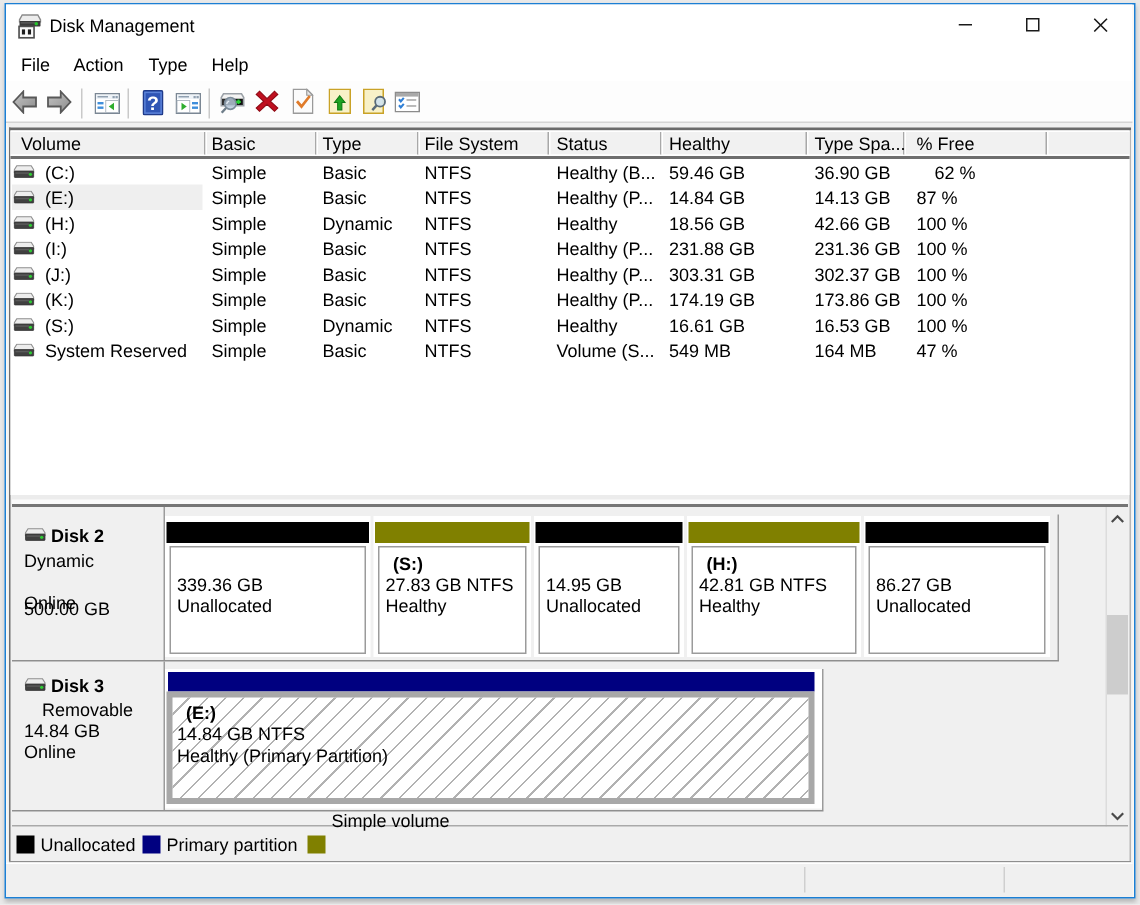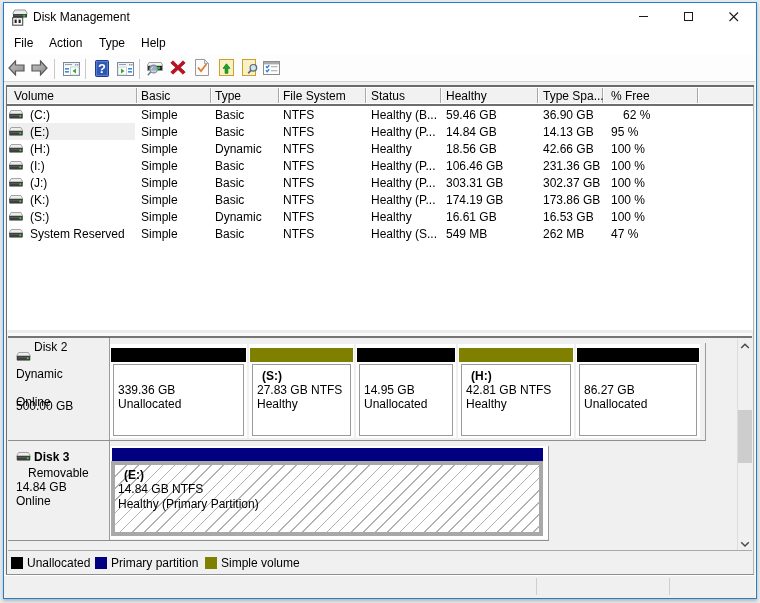--- a/index.html
+++ b/index.html
@@ -178,21 +178,21 @@
 <rect x="1.3" y="4.9" width="9" height="1" fill="#5a5a5a"></rect>
 <circle cx="11.3" cy="6.2" r="1.1" fill="#2ecc33"></circle>
 </svg>
 <span class="cell" style="left:30px;top:125px">(E:)</span>
 <span class="cell" style="left:141px;top:125px">Simple</span>
 <span class="cell" style="left:215px;top:125px">Basic</span>
 <span class="cell" style="left:283px;top:125px">NTFS</span>
 <span class="cell" style="left:371px;top:125px">Healthy (P...</span>
 <span class="cell" style="left:446px;top:125px">14.84 GB</span>
 <span class="cell" style="left:543px;top:125px">14.13 GB</span>
-<span class="cell" style="left:611px;top:125px">95 %</span>
+<span class="cell" style="left:611px;top:125px">87 %</span>
 <svg class="abs" style="left:9px;top:144px" width="14" height="9" viewBox="0 0 14 9">
 <path d="M2.2 0.5 L11.8 0.5 L13.5 3.2 L13.5 5 L0.5 5 L0.5 3.2 Z" fill="#ededed" stroke="#8f8f8f" stroke-width="0.8"></path>
 <rect x="0.5" y="4" width="13" height="4.3" rx="0.5" fill="#404040" stroke="#333" stroke-width="0.5"></rect>
 <rect x="1.3" y="4.9" width="9" height="1" fill="#5a5a5a"></rect>
 <circle cx="11.3" cy="6.2" r="1.1" fill="#2ecc33"></circle>
 </svg>
 <span class="cell" style="left:30px;top:142px">(H:)</span>
 <span class="cell" style="left:141px;top:142px">Simple</span>
 <span class="cell" style="left:215px;top:142px">Dynamic</span>
 <span class="cell" style="left:283px;top:142px">NTFS</span>
@@ -204,21 +204,21 @@
 <path d="M2.2 0.5 L11.8 0.5 L13.5 3.2 L13.5 5 L0.5 5 L0.5 3.2 Z" fill="#ededed" stroke="#8f8f8f" stroke-width="0.8"></path>
 <rect x="0.5" y="4" width="13" height="4.3" rx="0.5" fill="#404040" stroke="#333" stroke-width="0.5"></rect>
 <rect x="1.3" y="4.9" width="9" height="1" fill="#5a5a5a"></rect>
 <circle cx="11.3" cy="6.2" r="1.1" fill="#2ecc33"></circle>
 </svg>
 <span class="cell" style="left:30px;top:159px">(I:)</span>
 <span class="cell" style="left:141px;top:159px">Simple</span>
 <span class="cell" style="left:215px;top:159px">Basic</span>
 <span class="cell" style="left:283px;top:159px">NTFS</span>
 <span class="cell" style="left:371px;top:159px">Healthy (P...</span>
-<span class="cell" style="left:446px;top:159px">106.46 GB</span>
+<span class="cell" style="left:446px;top:159px">231.88 GB</span>
 <span class="cell" style="left:543px;top:159px">231.36 GB</span>
 <span class="cell" style="left:611px;top:159px">100 %</span>
 <svg class="abs" style="left:9px;top:178px" width="14" height="9" viewBox="0 0 14 9">
 <path d="M2.2 0.5 L11.8 0.5 L13.5 3.2 L13.5 5 L0.5 5 L0.5 3.2 Z" fill="#ededed" stroke="#8f8f8f" stroke-width="0.8"></path>
 <rect x="0.5" y="4" width="13" height="4.3" rx="0.5" fill="#404040" stroke="#333" stroke-width="0.5"></rect>
 <rect x="1.3" y="4.9" width="9" height="1" fill="#5a5a5a"></rect>
 <circle cx="11.3" cy="6.2" r="1.1" fill="#2ecc33"></circle>
 </svg>
 <span class="cell" style="left:30px;top:176px">(J:)</span>
 <span class="cell" style="left:141px;top:176px">Simple</span>
@@ -259,40 +259,40 @@
 <svg class="abs" style="left:9px;top:229px" width="14" height="9" viewBox="0 0 14 9">
 <path d="M2.2 0.5 L11.8 0.5 L13.5 3.2 L13.5 5 L0.5 5 L0.5 3.2 Z" fill="#ededed" stroke="#8f8f8f" stroke-width="0.8"></path>
 <rect x="0.5" y="4" width="13" height="4.3" rx="0.5" fill="#404040" stroke="#333" stroke-width="0.5"></rect>
 <rect x="1.3" y="4.9" width="9" height="1" fill="#5a5a5a"></rect>
 <circle cx="11.3" cy="6.2" r="1.1" fill="#2ecc33"></circle>
 </svg>
 <span class="cell" style="left:30px;top:227px">System Reserved</span>
 <span class="cell" style="left:141px;top:227px">Simple</span>
 <span class="cell" style="left:215px;top:227px">Basic</span>
 <span class="cell" style="left:283px;top:227px">NTFS</span>
-<span class="cell" style="left:371px;top:227px">Healthy (S...</span>
+<span class="cell" style="left:371px;top:227px">Volume (S...</span>
 <span class="cell" style="left:446px;top:227px">549 MB</span>
-<span class="cell" style="left:543px;top:227px">262 MB</span>
+<span class="cell" style="left:543px;top:227px">164 MB</span>
 <span class="cell" style="left:611px;top:227px">47 %</span>
 <div class="abs" style="left:8px;top:330px;width:744px;height:3px;background:#ececec"></div>
 <div class="abs" style="left:8px;top:333px;width:744px;height:3px;background:#fafafa"></div>
 <div class="abs" style="left:8px;top:336px;width:744px;height:2px;background:#757575"></div>
 <div class="abs" style="left:109px;top:338px;width:1px;height:102px;background:#9b9b9b"></div>
 <div class="abs" style="left:705px;top:343px;width:1px;height:97px;background:#9b9b9b"></div>
 <div class="abs" style="left:8px;top:440px;width:698px;height:1px;background:#8f8f8f"></div>
 <div class="abs" style="left:109px;top:441px;width:1px;height:99px;background:#9b9b9b"></div>
 <div class="abs" style="left:548px;top:446px;width:1px;height:94px;background:#9b9b9b"></div>
 <div class="abs" style="left:8px;top:540px;width:541px;height:1px;background:#8f8f8f"></div>
 <svg class="abs" style="left:16px;top:352px" width="15" height="9" viewBox="0 0 14 9">
 <path d="M2.2 0.5 L11.8 0.5 L13.5 3.2 L13.5 5 L0.5 5 L0.5 3.2 Z" fill="#ededed" stroke="#8f8f8f" stroke-width="0.8"></path>
 <rect x="0.5" y="4" width="13" height="4.3" rx="0.5" fill="#404040" stroke="#333" stroke-width="0.5"></rect>
 <rect x="1.3" y="4.9" width="9" height="1" fill="#5a5a5a"></rect>
 <circle cx="11.3" cy="6.2" r="1.1" fill="#2ecc33"></circle>
 </svg>
-<span class="abs" style="left:34px;top:340px;font-weight:normal">Disk 2</span>
+<span class="abs" style="left:34px;top:350px;font-weight:bold">Disk 2</span>
 <span class="abs" style="left:16px;top:367px">Dynamic</span>
 <span class="abs" style="left:16px;top:399px">500.00 GB</span>
 <span class="abs" style="left:16px;top:395px">Online</span>
 <svg class="abs" style="left:16px;top:452px" width="15" height="9" viewBox="0 0 14 9">
 <path d="M2.2 0.5 L11.8 0.5 L13.5 3.2 L13.5 5 L0.5 5 L0.5 3.2 Z" fill="#ededed" stroke="#8f8f8f" stroke-width="0.8"></path>
 <rect x="0.5" y="4" width="13" height="4.3" rx="0.5" fill="#404040" stroke="#333" stroke-width="0.5"></rect>
 <rect x="1.3" y="4.9" width="9" height="1" fill="#5a5a5a"></rect>
 <circle cx="11.3" cy="6.2" r="1.1" fill="#2ecc33"></circle>
 </svg>
 <span class="abs" style="left:34px;top:450px;font-weight:bold">Disk 3</span>
@@ -342,17 +342,17 @@
     <path d="M3.2 4.2 L7 8 L10.8 4.2" fill="none" stroke="#4a4a4a" stroke-width="1.5"></path>
   </svg>
 
 <div class="abs" style="left:8px;top:550px;width:744px;height:1px;background:#a9a9a9"></div>
 <div class="abs" style="left:6px;top:574px;width:748px;height:1px;background:#8f8f8f"></div>
 <div class="abs" style="left:11px;top:557px;width:12px;height:12px;background:#000"></div>
 <span class="abs" style="left:27px;top:556px">Unallocated</span>
 <div class="abs" style="left:95px;top:557px;width:12px;height:12px;background:#000080"></div>
 <span class="abs" style="left:111px;top:556px">Primary partition</span>
 <div class="abs" style="left:205px;top:557px;width:12px;height:12px;background:#808000"></div>
-<span class="abs" style="left:221px;top:556px">Simple volume</span>
+<span class="abs" style="left:221px;top:540px">Simple volume</span>
 
 <div class="abs" style="left:4px;top:575px;width:751px;height:23px;background:#f0f0f0;border-top:1px solid #fff"></div>
 <div class="abs" style="left:536px;top:578px;width:1px;height:17px;background:#cfcfcf"></div>
 <div class="abs" style="left:669px;top:578px;width:1px;height:17px;background:#cfcfcf"></div>
 
 </body></html>

